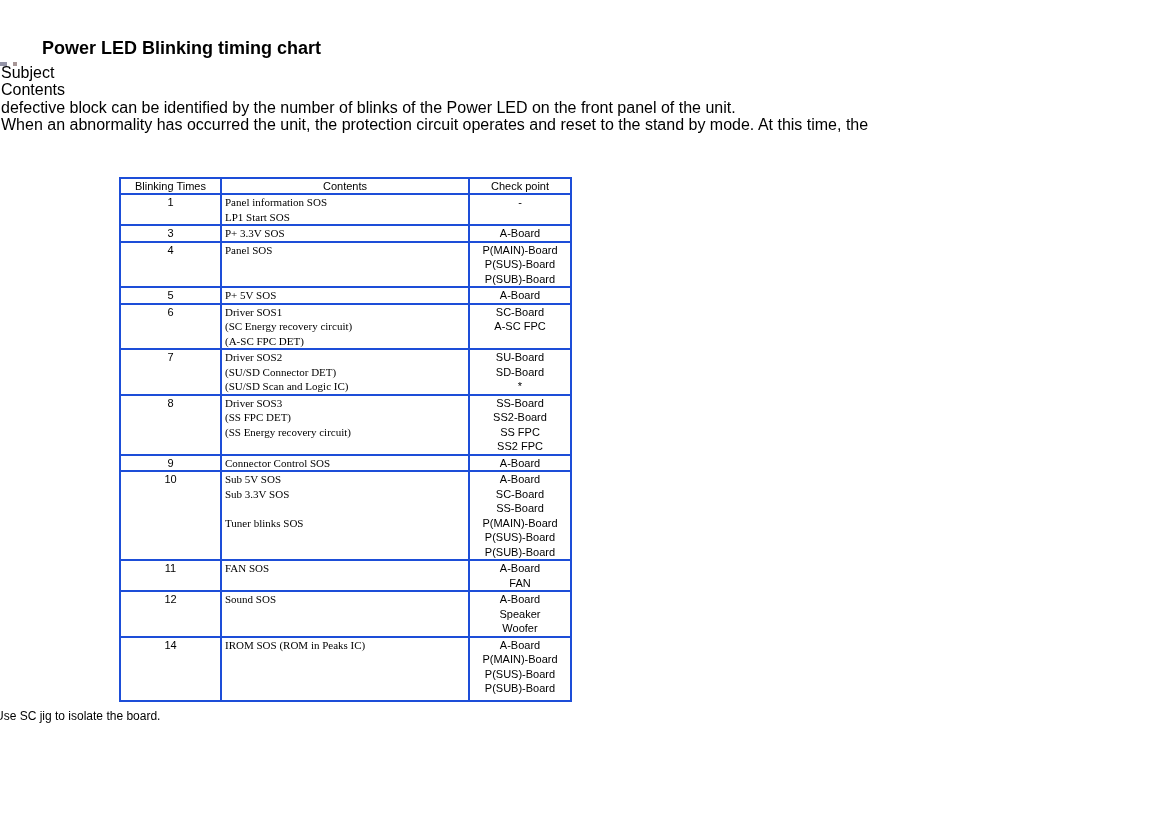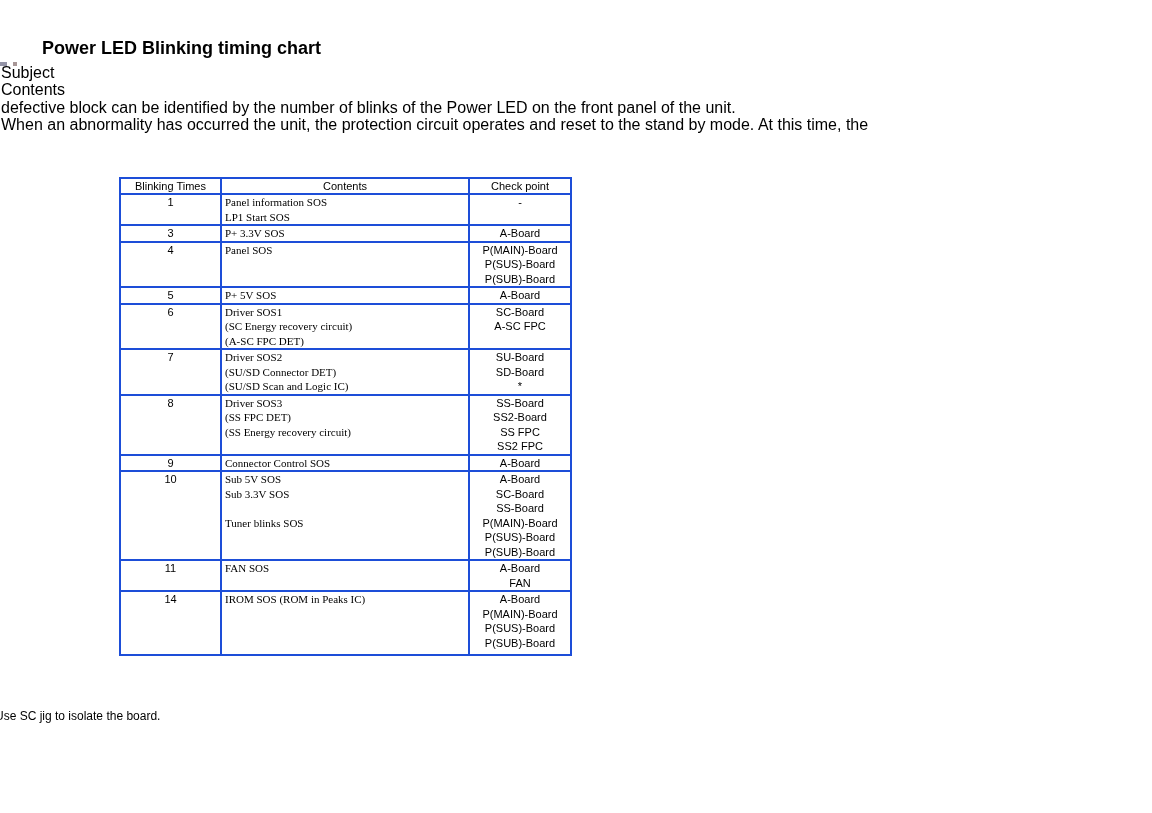--- a/index.html
+++ b/index.html
@@ -184,20 +184,27 @@
 P(SUB)-Board</td>
   </tr>
 
   <tr>
     <td class="c-times">11</td>
     <td class="c-contents">FAN SOS</td>
     <td class="c-check">A-Board
 FAN</td>
   </tr>
 
+  <tr>
+    <td class="c-times">12</td>
+    <td class="c-contents">Sound SOS</td>
+    <td class="c-check">A-Board
+Speaker
+Woofer</td>
+  </tr>
 
 
   <tr>
     <td class="c-times">14</td>
     <td class="c-contents">IROM SOS (ROM in Peaks IC)</td>
     <td class="c-check">A-Board
 P(MAIN)-Board
 P(SUS)-Board
 P(SUB)-Board</td>
   </tr>

